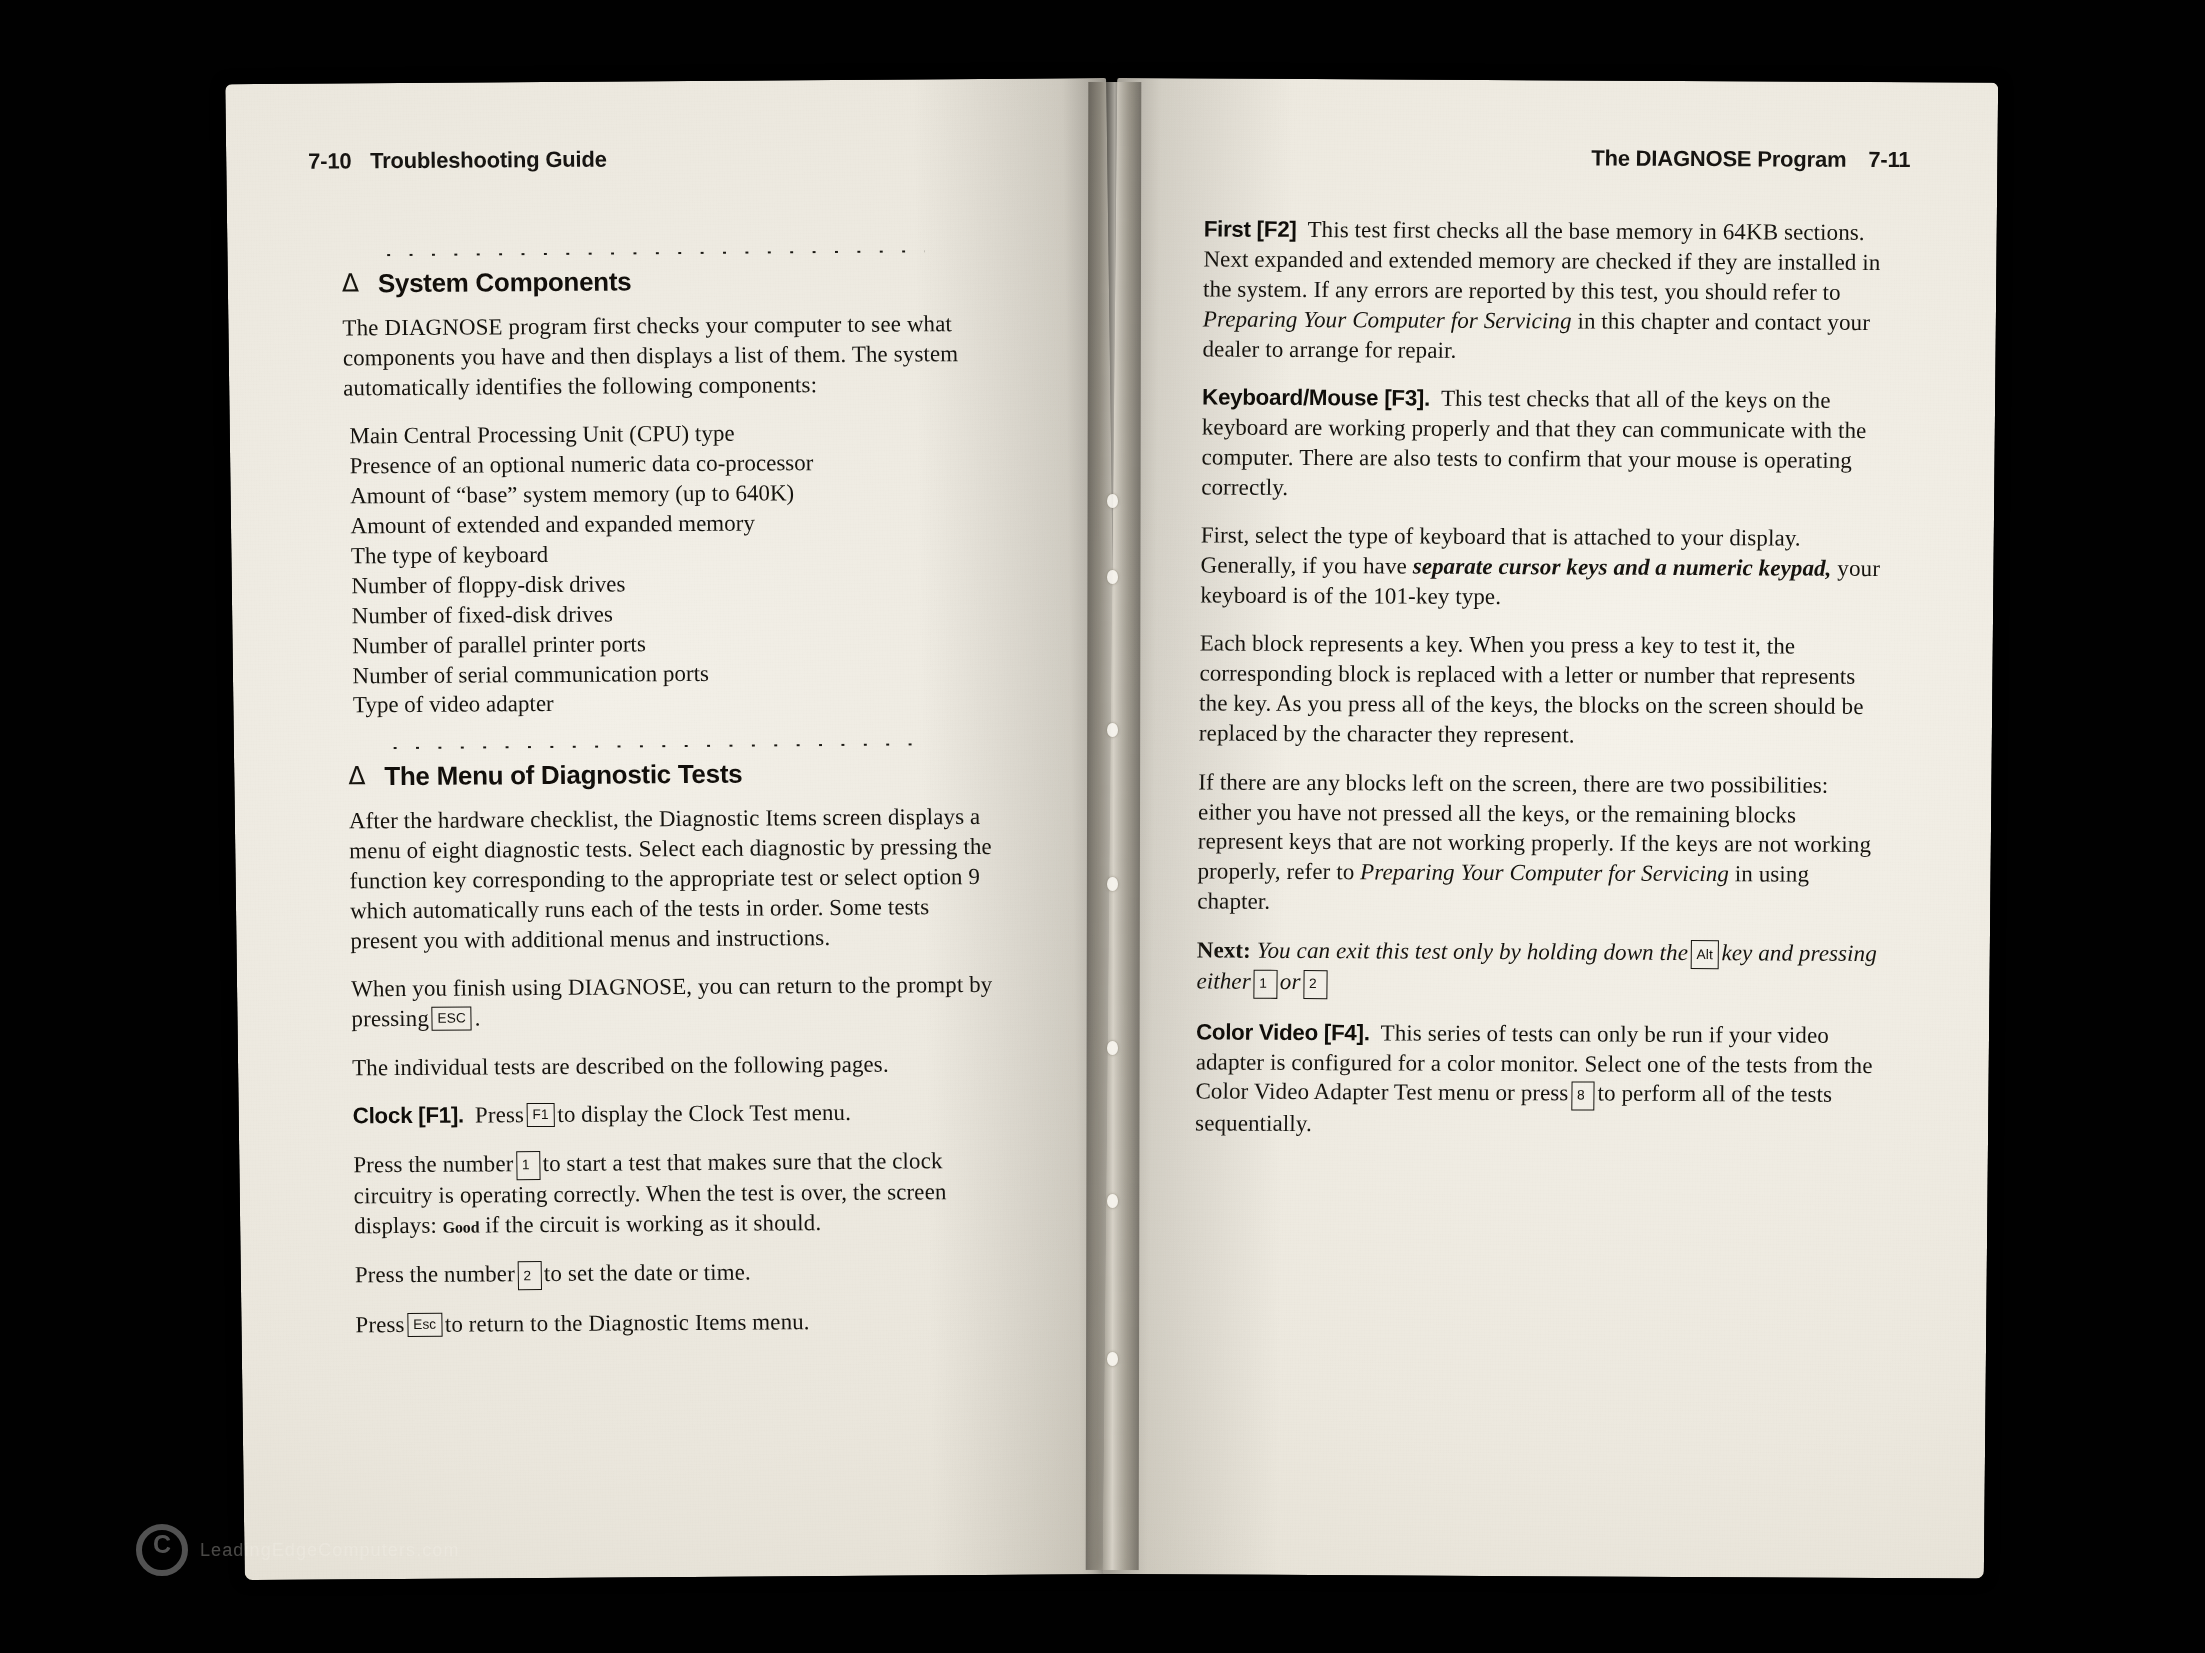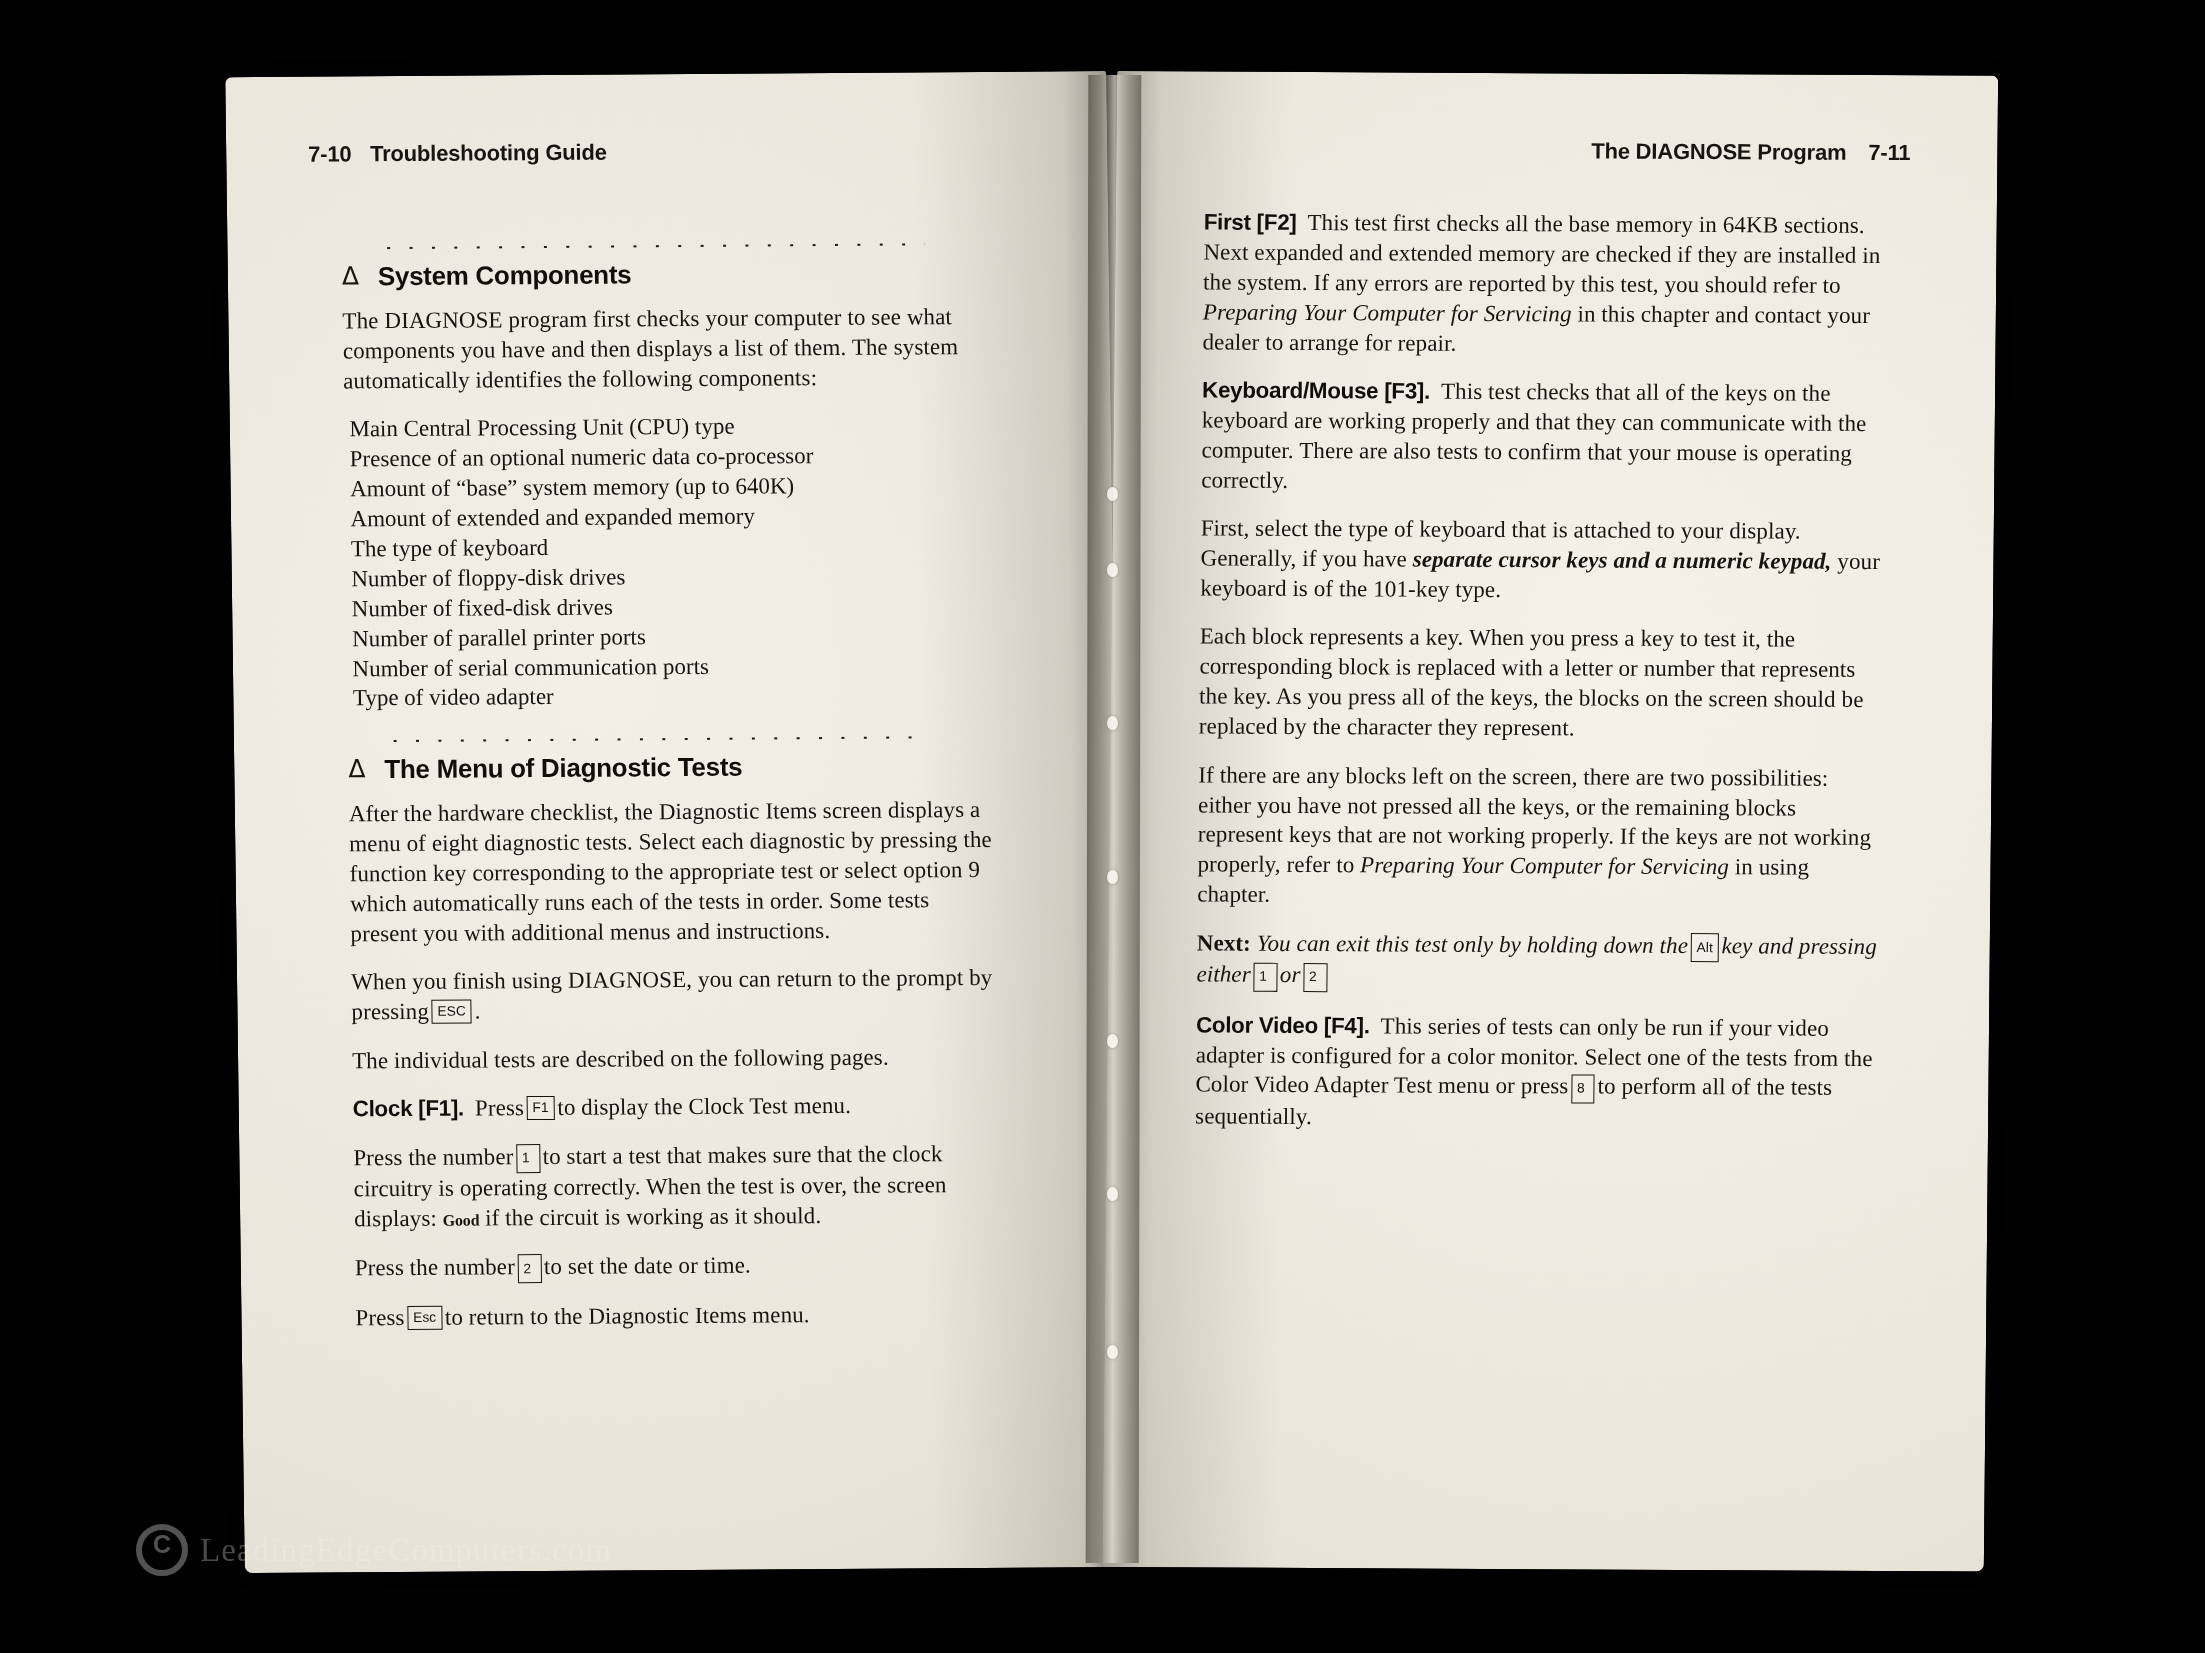--- a/index.html
+++ b/index.html
@@ -18,21 +18,21 @@
     position: absolute;
     left: 0; top: 0;
     width: 2205px; height: 1654px;
     background: #010101;
   }
 
   
   #book {
     position: absolute;
     left: 235px;
-    top: 71px;
+    top: 78px;
     width: 1750px;
     height: 1496px;
   }
 
   .page {
     position: absolute;
     top: 0;
     width: 881px;
     height: 1496px;
     background:
@@ -222,22 +222,22 @@
     border-radius: 50%;
     border: 6px solid rgba(150,150,150,.55);
     color: rgba(150,150,150,.55);
     font-family: "Liberation Sans", sans-serif;
     font-size: 25px;
     line-height: 29.5px;
     text-align: center;
     font-weight: bold;
   }
   #watermark .wtext {
-    font-family: Liberation Serif, serif;
-    font-size: 33px;
+    font-family: Liberation Sans, sans-serif;
+    font-size: 18px;
     letter-spacing: 1.1px;
     color: rgba(244,242,235,.30);
   }
 </style>
 </head>
 <body>
 
 <div id="photo">
 
   <div id="book">

